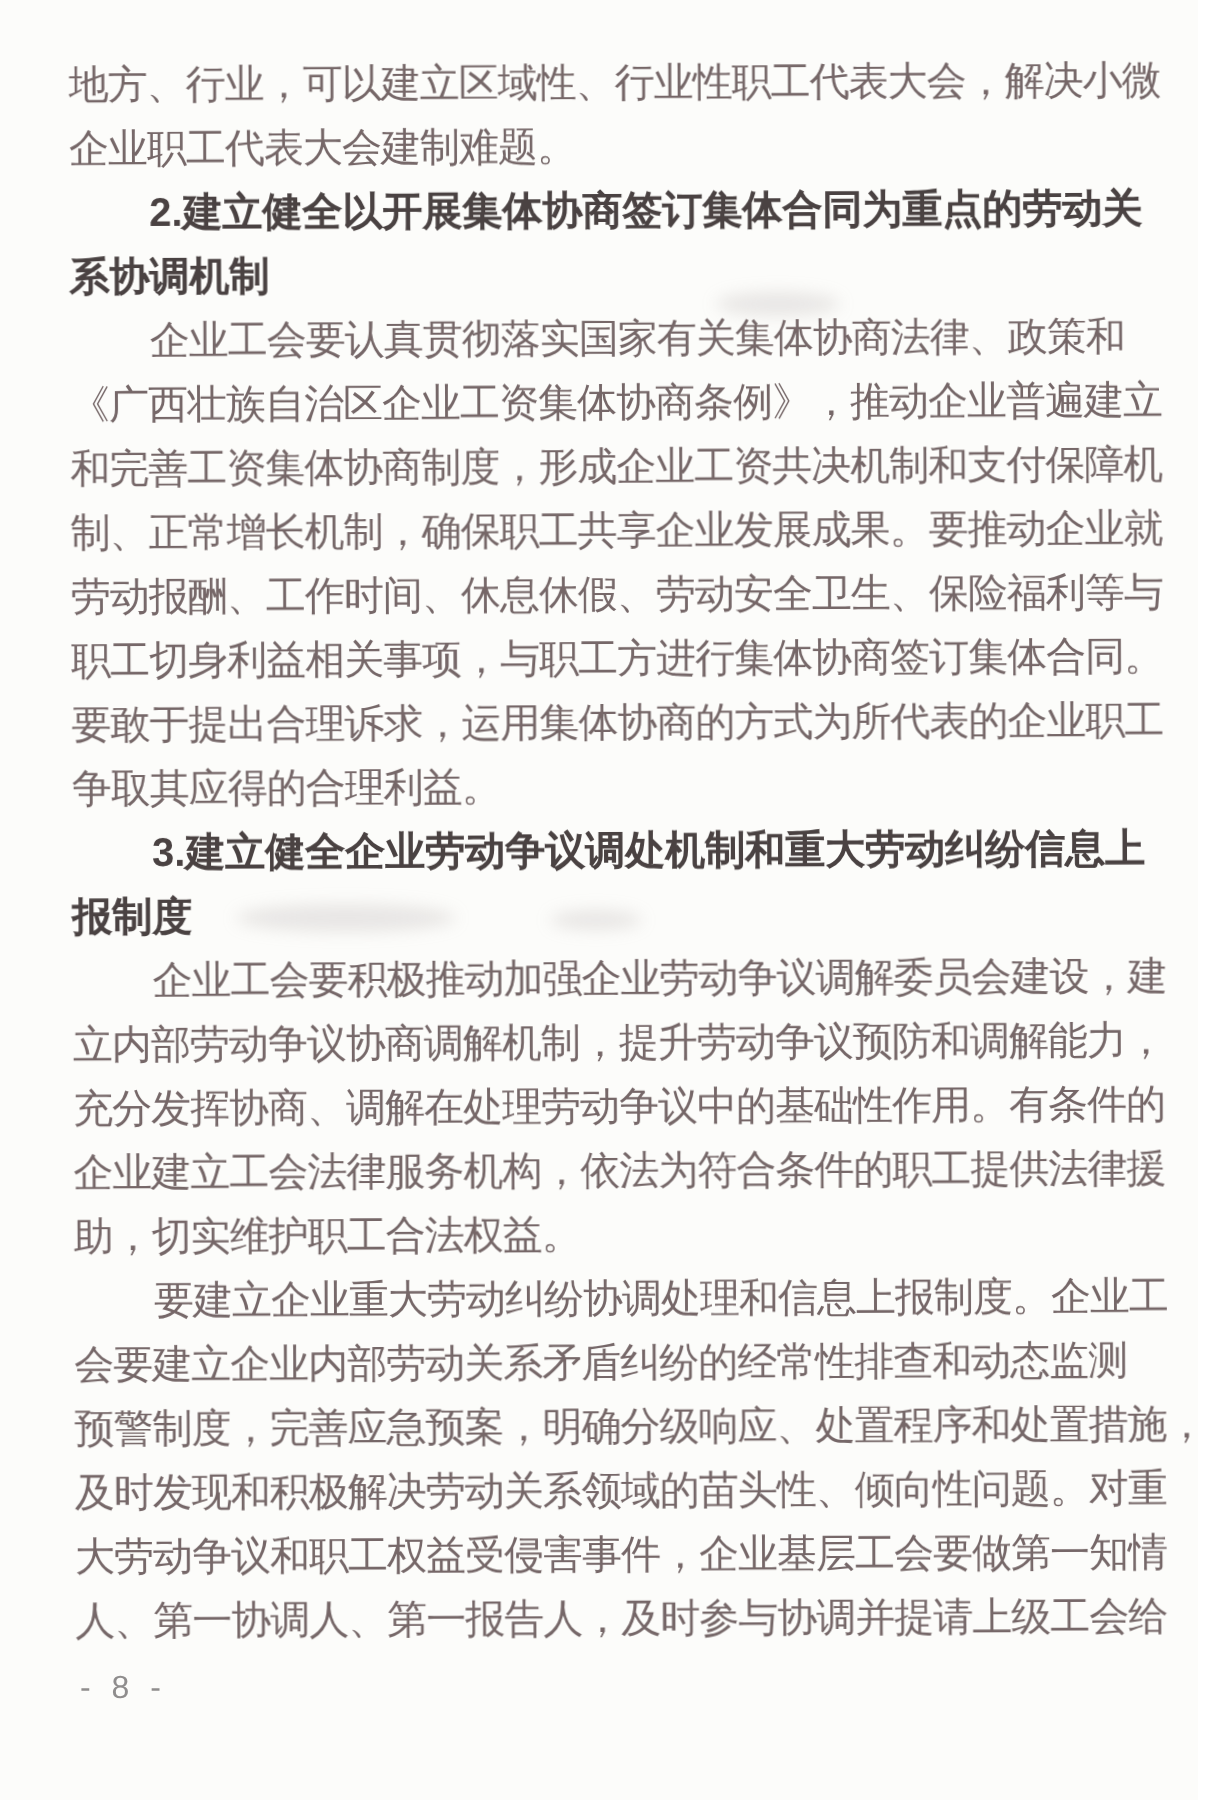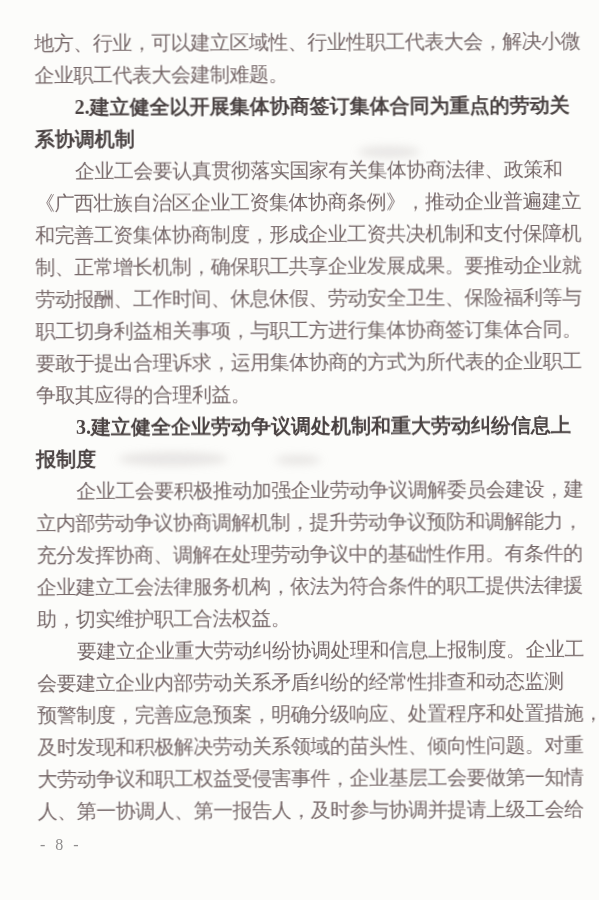--- a/index.html
+++ b/index.html
@@ -9,21 +9,21 @@
     --page-number: #8f8d8d;
   }
   * { margin: 0; padding: 0; box-sizing: border-box; }
   html, body { background: #ffffff; }
   .page {
     position: relative;
     width: 599px;
     height: 900px;
     background: var(--background);
     overflow: hidden;
-    font-family: Liberation Serif, serif;
+    font-family: Liberation Sans, sans-serif;
   }
   .text-block {
     position: absolute;
     left: 36px;
     top: 26px;
     width: 534px;
     transform: rotate(-0.25deg);
     filter: blur(0.3px) contrast(0.95);
   }
   .line {

